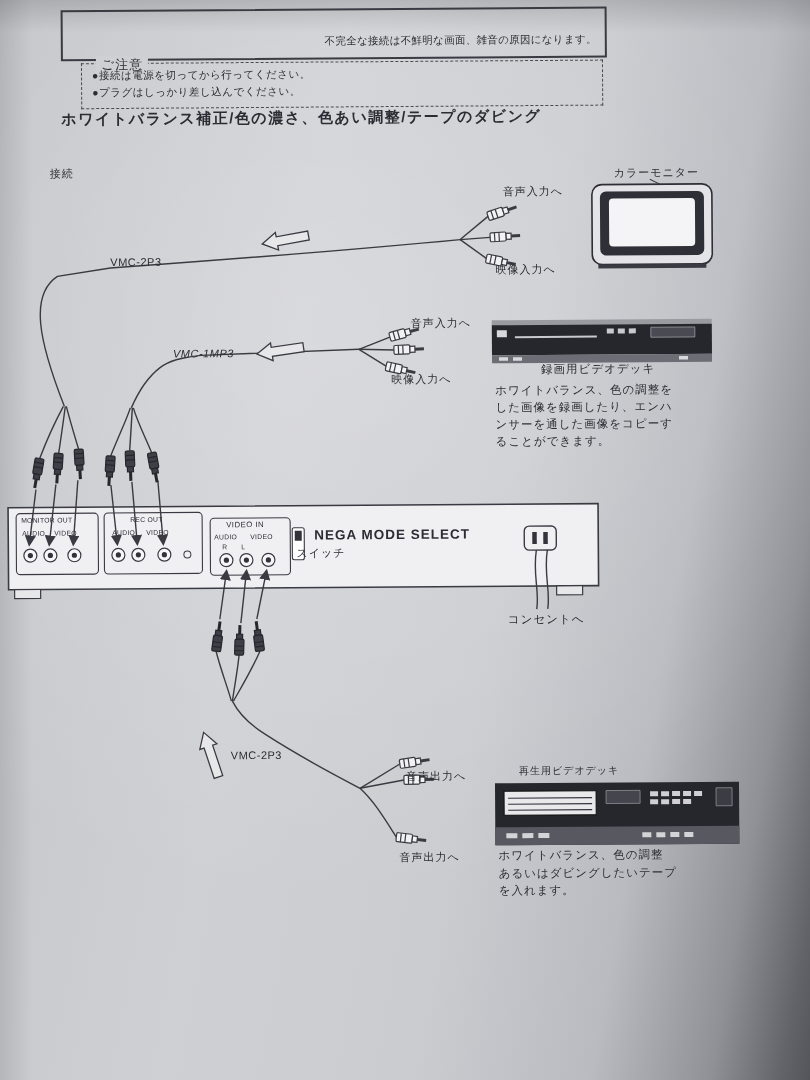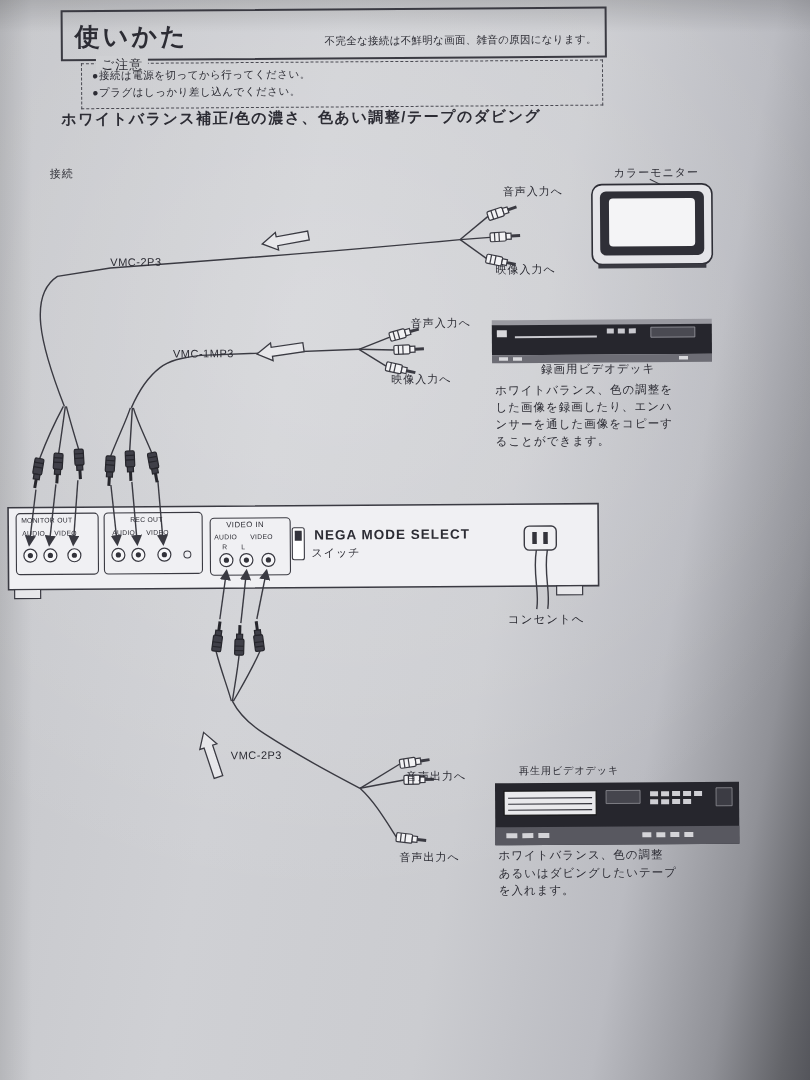--- a/index.html
+++ b/index.html
@@ -210,60 +210,59 @@
     </g>
 
     <g>
       <use href="#arrow" class="arw" transform="translate(264,243) rotate(-10)"></use>
       <use href="#arrow" class="arw" transform="translate(258,353) rotate(-8)"></use>
       <use href="#arrow" class="arw" transform="translate(202,731) rotate(72)"></use>
     </g>
   </svg>
 
   <div class="title-box">
-    <span class="title">使いかた</span>
     <span class="title-note">不完全な接続は不鮮明な画面、雑音の原因になります。</span>
   </div>
 
   <div class="notice-box">
     <span class="notice-label">ご注意</span>
     <div class="notice-line" style="top:5px;">●接続は電源を切ってから行ってください。</div>
     <div class="notice-line" style="top:22px;">●プラグはしっかり差し込んでください。</div>
   </div>
 
   <div class="heading">ホワイトバランス補正/色の濃さ、色あい調整/テープのダビング</div>
   <div class="t lab11" style="left:52px;top:164px;">接続</div>
 
   <div class="t lab11" style="left:616px;top:167px;">カラーモニター</div>
   <div class="t lab11" style="left:505px;top:185px;">音声入力へ</div>
   <div class="t lab11" style="left:497px;top:263px;">映像入力へ</div>
   <div class="t lab11" style="left:112px;top:254px;letter-spacing:0.5px;">VMC-2P3</div>
 
-  <div class="t lab11" style="left:174px;top:346px;letter-spacing:0.5px;">VMC-1MP3</div>
+  <div class="t lab11" style="left:174px;top:346px;letter-spacing:0.5px;font-style:italic;">VMC-1MP3</div>
   <div class="t lab11" style="left:412px;top:316px;">音声入力へ</div>
   <div class="t lab11" style="left:392px;top:372px;">映像入力へ</div>
   <div class="t" style="left:542px;top:363px;font-size:11.5px;letter-spacing:1px;">録画用ビデオデッキ</div>
   <div class="abs cap pre" style="left:496px;top:383px;">ホワイトバランス、色の調整を
 した画像を録画したり、エンハ
 ンサーを通した画像をコピーす
 ることができます。</div>
 
   <div class="t tiny" style="left:21px;top:514px;">MONITOR OUT</div>
   <div class="t tiny" style="left:22px;top:527px;">AUDIO</div>
   <div class="t tiny" style="left:54px;top:527px;">VIDEO</div>
   <div class="t tiny" style="left:130px;top:514px;">REC OUT</div>
   <div class="t tiny" style="left:112px;top:527px;">AUDIO</div>
   <div class="t tiny" style="left:146px;top:527px;">VIDEO</div>
   <div class="t tiny2" style="left:226px;top:519px;">VIDEO IN</div>
   <div class="t tiny" style="left:214px;top:532px;">AUDIO</div>
   <div class="t tiny" style="left:250px;top:532px;">VIDEO</div>
   <div class="t tiny" style="left:222px;top:542px;">R</div>
   <div class="t tiny" style="left:241px;top:542px;">L</div>
   <div class="t nega" style="left:314px;top:527px;">NEGA MODE SELECT</div>
-  <div class="t lab11" style="left:311px;top:545px;">スイッチ</div>
+  <div class="t lab11" style="left:296px;top:545px;">スイッチ</div>
   <div class="t" style="left:507px;top:613px;font-size:11.5px;letter-spacing:1px;">コンセントへ</div>
 
   <div class="t lab11" style="left:229px;top:748px;letter-spacing:0.5px;">VMC-2P3</div>
   <div class="t lab11" style="left:404px;top:733px;margin-top:36px;">音声出力へ</div>
   <div class="t lab11" style="left:397px;top:850px;">音声出力へ</div>
   <div class="t" style="left:517px;top:765px;font-size:10px;letter-spacing:1px;">再生用ビデオデッキ</div>
   <div class="abs cap pre" style="left:496px;top:848px;line-height:17.5px;">ホワイトバランス、色の調整
 あるいはダビングしたいテープ
 を入れます。</div>
 

